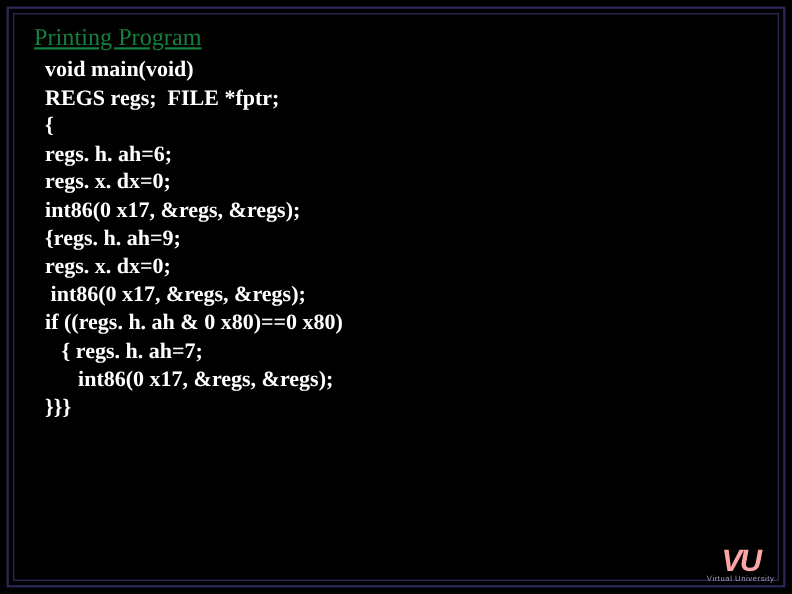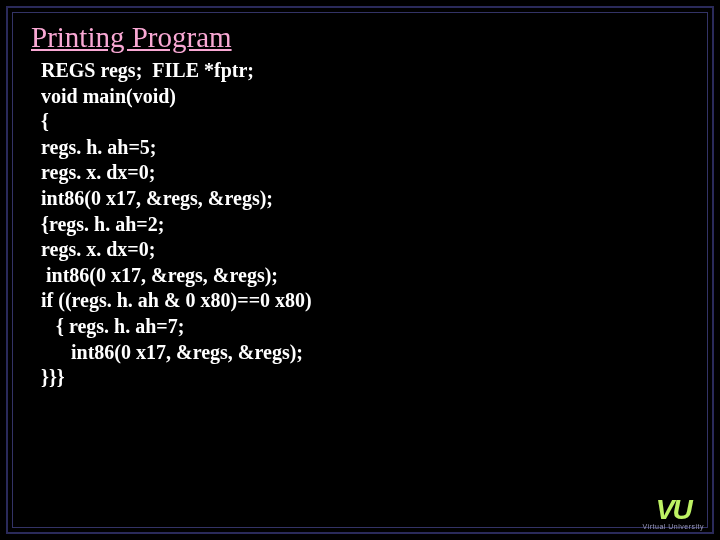--- a/index.html
+++ b/index.html
@@ -16,22 +16,22 @@
     background: #000;
   }
   .inner-border {
     position: absolute;
     top: 4px; left: 4px; right: 4px; bottom: 4px;
     border: 1px solid #333366;
     background: #000;
     padding: 8px 14px 8px 28px;
   }
   .title {
-    color: #f9a8d4;
-    font-size: 29px;
+    color: #15803d;
+    font-size: 22px;
     font-weight: normal;
     text-decoration: underline;
     margin-bottom: 4px;
     margin-left: -10px;
   }
   .code {
     color: #fff;
     font-family: Georgia, 'Times New Roman', serif;
     font-size: 20px;
     font-weight: bold;
@@ -43,45 +43,45 @@
     right: 16px;
     bottom: 10px;
     text-align: center;
     color: #a8a8c8;
     font-family: Arial, sans-serif;
   }
   .logo-vu {
     font-size: 28px;
     font-weight: bold;
     font-style: italic;
-    color: #bef264;
+    color: #fca5a5;
     text-shadow: 1px 1px 2px #000;
     letter-spacing: -2px;
   }
   .logo-sub {
     font-size: 7px;
     color: #9898b8;
     letter-spacing: 0.5px;
     margin-top: -3px;
   }
 </style>
 </head>
 <body>
 
 <div class="outer-border">
   <div class="inner-border">
     <div class="title">Printing Program</div>
     <div class="code">
+      <div class="code-line">void main(void)</div>
       <div class="code-line">REGS regs;  FILE *fptr;</div>
-      <div class="code-line">void main(void)</div>
       <div class="code-line">{</div>
-      <div class="code-line">regs. h. ah=5;</div>
+      <div class="code-line">regs. h. ah=6;</div>
       <div class="code-line">regs. x. dx=0;</div>
       <div class="code-line">int86(0 x17, &amp;regs, &amp;regs);</div>
-      <div class="code-line">{regs. h. ah=2;</div>
+      <div class="code-line">{regs. h. ah=9;</div>
       <div class="code-line">regs. x. dx=0;</div>
       <div class="code-line"> int86(0 x17, &amp;regs, &amp;regs);</div>
       <div class="code-line">if ((regs. h. ah &amp; 0 x80)==0 x80)</div>
       <div class="code-line">   { regs. h. ah=7;</div>
       <div class="code-line">      int86(0 x17, &amp;regs, &amp;regs);</div>
       <div class="code-line">}}}</div>
     </div>
   </div>
 </div>
 

